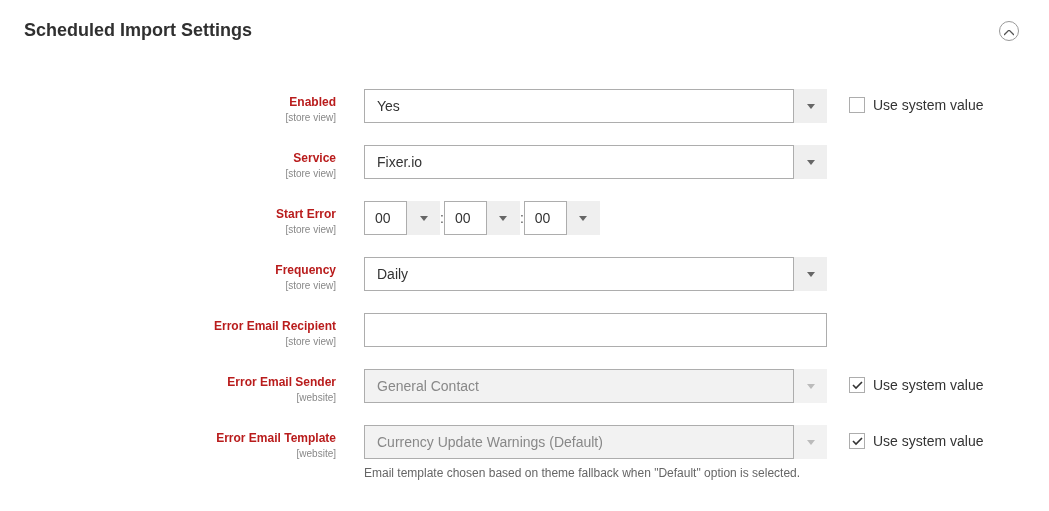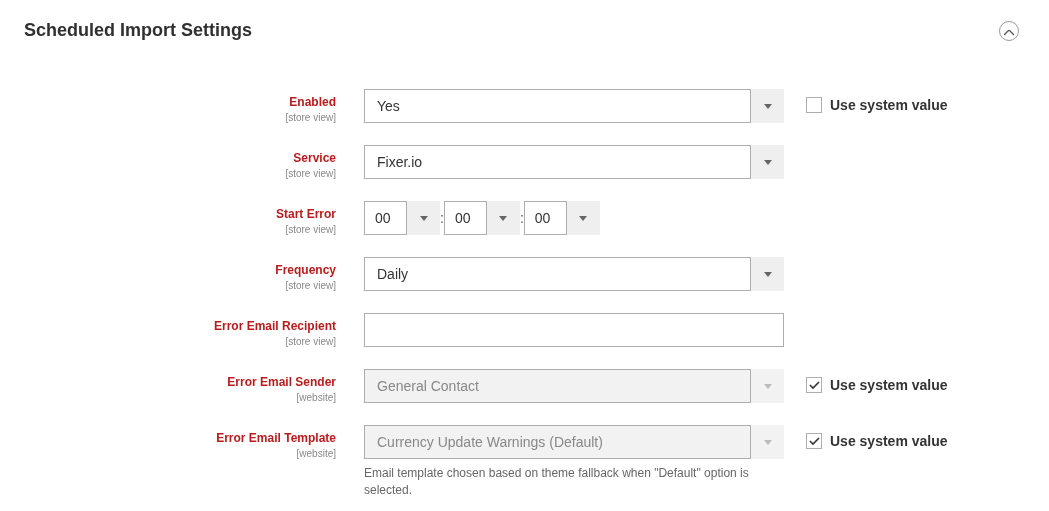--- a/index.html
+++ b/index.html
@@ -55,28 +55,27 @@
       color: #b91c1c;
       font-weight: 600;
       line-height: 1.3;
     }
     .label-scope {
       font-size: 10px;
       color: #888;
       margin-top: 1px;
     }
     .control-col {
-      width: 420px;
+      width: 463px;
     }
     .checkbox-col {
       padding-left: 22px;
       padding-top: 8px;
       display: flex;
       align-items: center;
-      font-weight: bold;
     }
     .select-wrap {
       position: relative;
       width: 100%;
     }
     .select-input {
       width: 100%;
       height: 34px;
       border: 1px solid #adadad;
       background: #fff;

